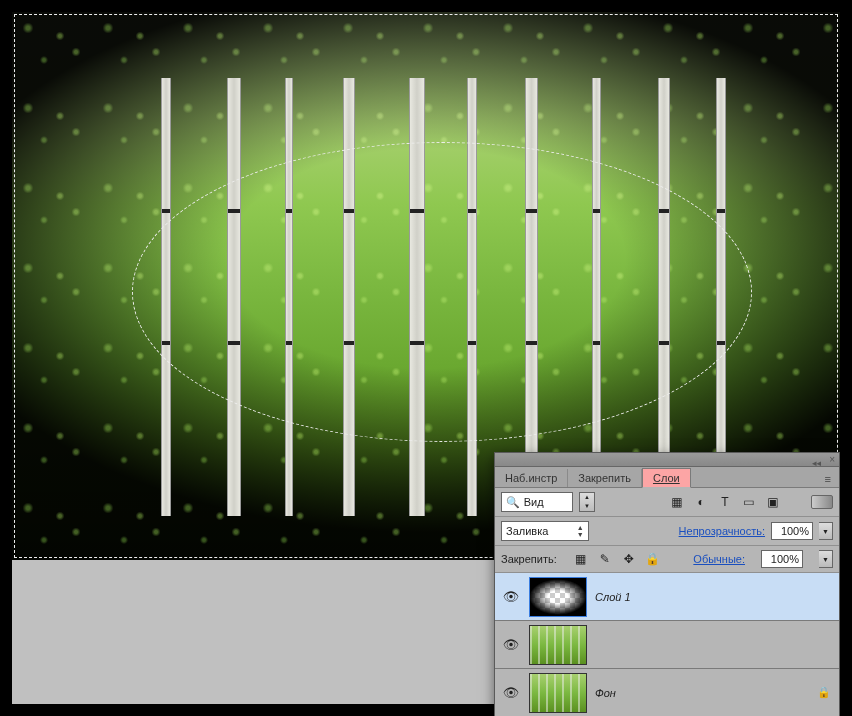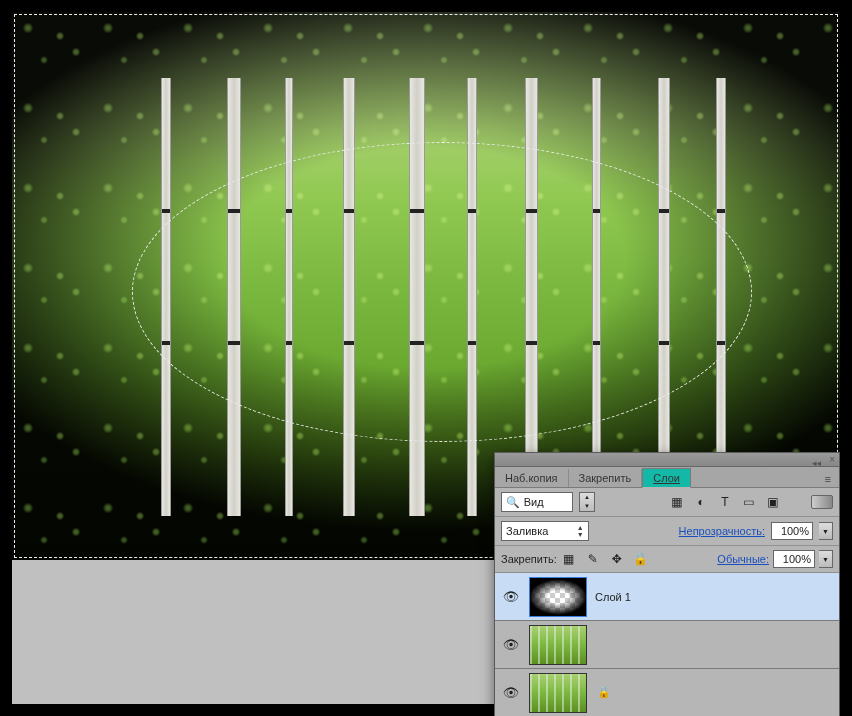--- a/index.html
+++ b/index.html
@@ -36,41 +36,41 @@
   .selection-ellipse { position:absolute; left:120px; top:130px; width:620px; height:300px; border:1px dashed #eee; border-radius:50%; pointer-events:none; }
 
   
   .panel { position:absolute; right:0; top:440px; width:346px; background:#b6b6b6; border:1px solid #5a5a5a; box-shadow:0 4px 12px rgba(0,0,0,0.5); color:#222; }
   .panel-top { height:14px; background:linear-gradient(#9a9a9a,#888); border-bottom:1px solid #666; position:relative; }
   .panel-top .grip { position:absolute; right:18px; top:5px; font-size:9px; color:#555; }
   .panel-top .close { position:absolute; right:4px; top:1px; font-size:10px; color:#555; cursor:pointer; }
 
   .tabs { display:flex; background:#a6a6a6; border-bottom:1px solid #7a7a7a; align-items:flex-end; height:21px; }
   .tab { padding:3px 10px; color:#333; border-right:1px solid #8a8a8a; cursor:pointer; background:#a6a6a6; }
-  .tab.active { background:#14b8a6; border-top:1px solid #7a7a7a; border-left:1px solid #7a7a7a; border-right:1px solid #7a7a7a; border-bottom:1px solid #b6b6b6; margin-bottom:-1px;text-decoration:underline; }
+  .tab.active { background:#fca5a5; border-top:1px solid #7a7a7a; border-left:1px solid #7a7a7a; border-right:1px solid #7a7a7a; border-bottom:1px solid #b6b6b6; margin-bottom:-1px;text-decoration:underline; }
   .tab-menu { margin-left:auto; padding:2px 8px; color:#444; cursor:pointer; }
 
   .row { display:flex; align-items:center; padding:4px 6px; gap:6px; border-bottom:1px solid #909090; background:#b6b6b6; }
   .search-box { background:#fff; border:1px solid #666; height:20px; flex:1; display:flex; align-items:center; padding:0 4px; gap:4px; }
   .search-box .mag { font-size:11px; }
   .stepper { width:16px; height:20px; background:linear-gradient(#ddd,#bbb); border:1px solid #666; display:flex; flex-direction:column; }
   .stepper span { flex:1; font-size:6px; text-align:center; line-height:8px; }
 
   .icon-row { display:flex; gap:8px; }
   .mini-icon { width:16px; height:16px; display:flex; align-items:center; justify-content:center; color:#222; font-size:12px; }
 
   .sel { background:#fff; border:1px solid #666; height:20px; padding:0 4px; display:flex; align-items:center; justify-content:space-between; }
   .sel .arrows { font-size:7px; line-height:7px; color:#444; }
   .numfield { width:42px; height:18px; background:#fff; border:1px solid #666; text-align:right; padding:0 3px; line-height:16px; }
   .dropbtn { width:14px; height:18px; background:linear-gradient(#ddd,#bbb); border:1px solid #666; border-left:none; display:flex; align-items:center; justify-content:center; font-size:7px; }
 
   .lbl { color:#222; }
   .lbl.link { color:#1a4fbf; text-decoration:underline; cursor:pointer; }
 
-  .lock-row { display:flex; align-items:center; padding:4px 6px; gap:4px; border-bottom:1px solid #909090; }
+  .lock-row { display:flex; align-items:center; padding:4px 6px; gap:16px; border-bottom:1px solid #909090; }
   .lock-icons { display:flex; gap:8px; }
 
   .layers { background:#b6b6b6; }
   .layer { display:flex; align-items:center; height:48px; border-bottom:1px solid #7a7a7a; padding:0 6px; gap:8px; }
   .layer.active { background:#c8ddf5; }
   .eye { width:20px; text-align:center; font-size:13px; cursor:pointer; }
   .thumb { width:58px; height:40px; border:1px solid #333; position:relative; overflow:hidden; }
   .thumb.sel { outline:2px solid #3a7de0; outline-offset:-2px; }
   .thumb-checker { position:absolute; inset:0;
     background:
@@ -78,21 +78,21 @@
       linear-gradient(45deg,#ccc 25%,#fff 25%,#fff 75%,#ccc 75%);
     background-size:10px 10px; background-position:0 0,5px 5px;
   }
   .thumb-vignette { position:absolute; inset:0; background:radial-gradient(ellipse 60% 55% at 50% 50%, transparent 30%, #000 85%); }
   .thumb-forest { position:absolute; inset:0; background:
     linear-gradient(to bottom,#a8d070 0%, #7bb840 50%, #5a9020 100%);
   }
   .thumb-forest::after { content:""; position:absolute; inset:0; background:
     repeating-linear-gradient(90deg, #eee 0 2px, transparent 2px 8px);
     opacity:0.5; }
-  .layer-name { flex:1; }
+  .layer-name { flex:1;font-style:italic; }
   .layer-lock { width:18px; text-align:center; color:#444; }
 </style>
 </head>
 <body>
 
 <div class="frame">
   <div class="canvas-wrap">
     <div class="forest">
       <div class="leaves"></div>
       <div class="trunk" style="left:18%;width:10px"></div>
@@ -109,21 +109,21 @@
     <div class="selection-rect"></div>
     <div class="selection-ellipse"></div>
   </div>
 
   <div class="panel">
     <div class="panel-top">
       <span class="grip">◂◂</span>
       <span class="close">×</span>
     </div>
     <div class="tabs">
-      <div class="tab">Наб.копия</div>
+      <div class="tab">Наб.инстр</div>
       <div class="tab">Закрепить</div>
       <div class="tab active">Слои</div>
       <div class="tab-menu">≡</div>
     </div>
 
     <div class="row">
       <div class="search-box">
         <span class="mag">🔍</span>
         <span>Вид</span>
       </div>
@@ -181,18 +181,19 @@
         <div class="eye">👁</div>
         <div class="thumb">
           <div class="thumb-forest"></div>
         </div>
       </div>
       <div class="layer">
         <div class="eye">👁</div>
         <div class="thumb">
           <div class="thumb-forest"></div>
         </div>
+        <div class="layer-name">Фон</div>
         <div class="layer-lock">🔒</div>
       </div>
     </div>
 
   </div>
 </div>
 
 </body></html>

